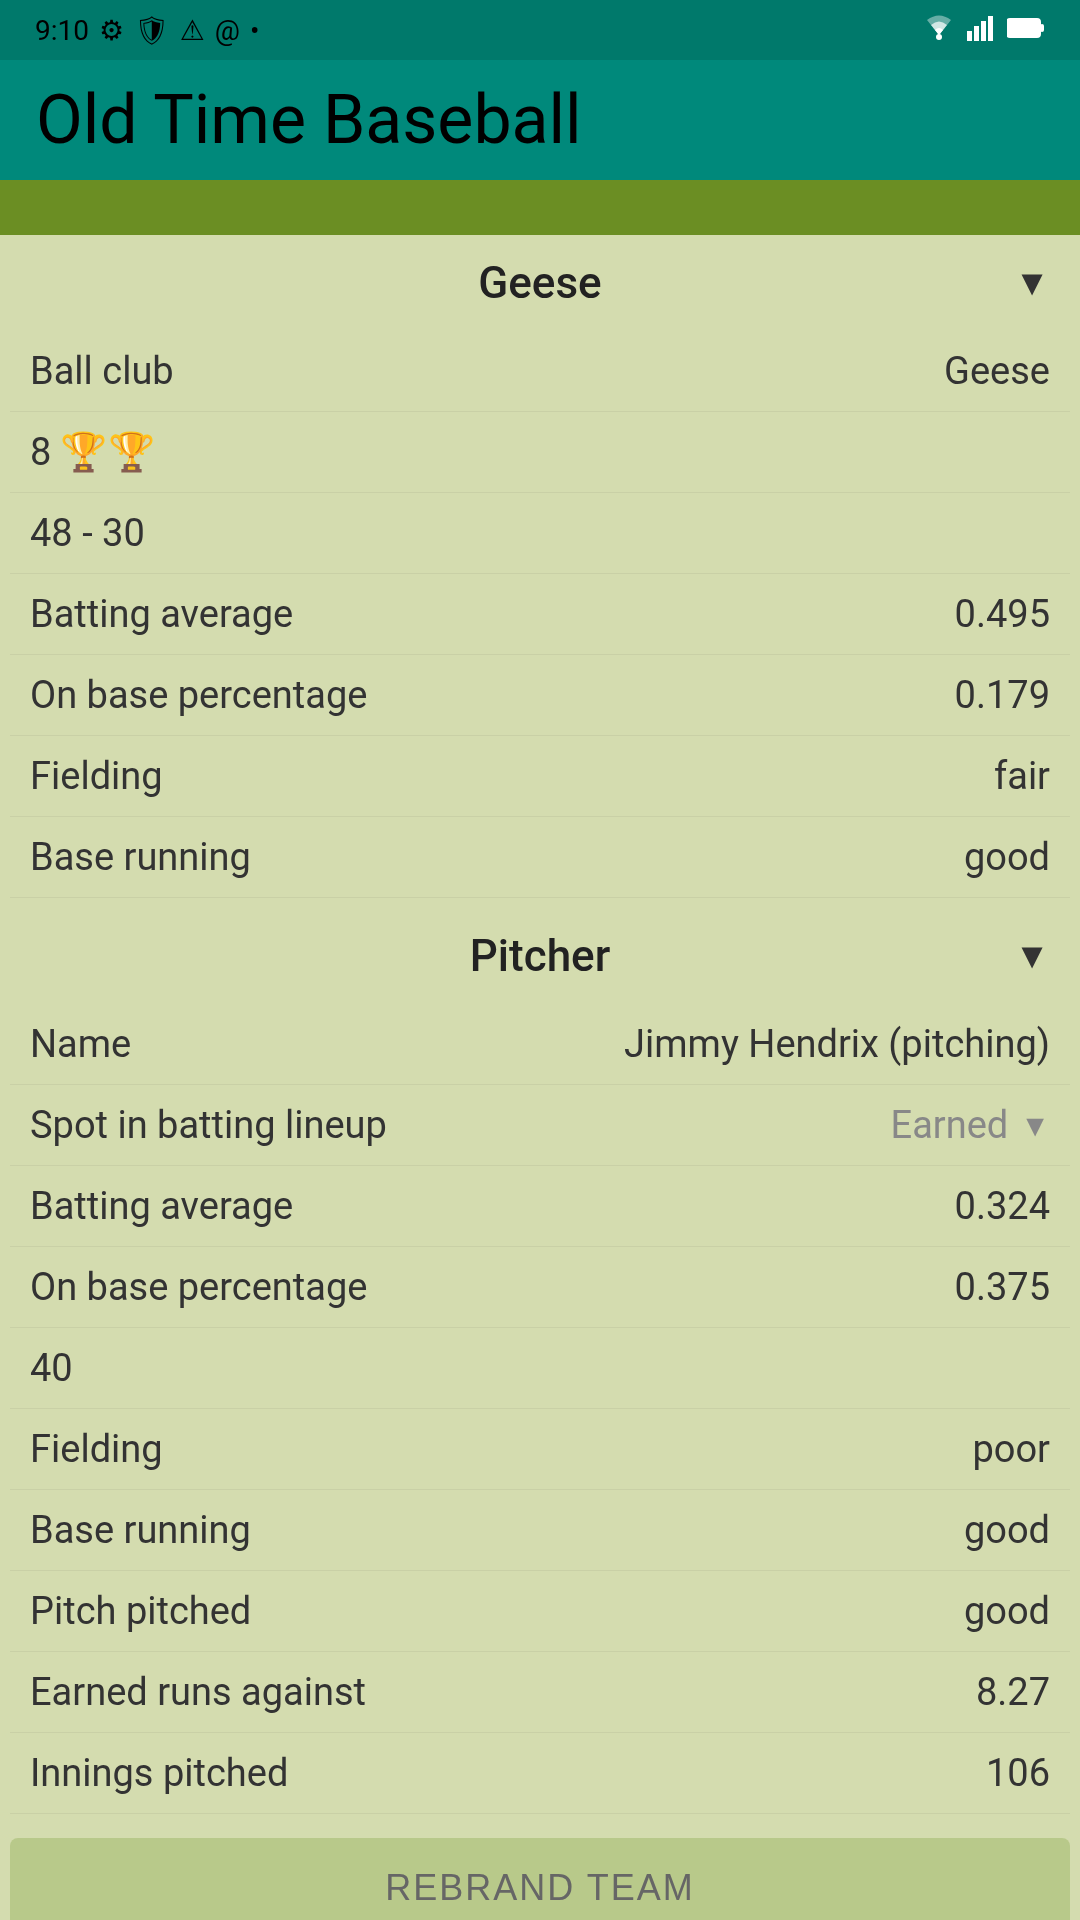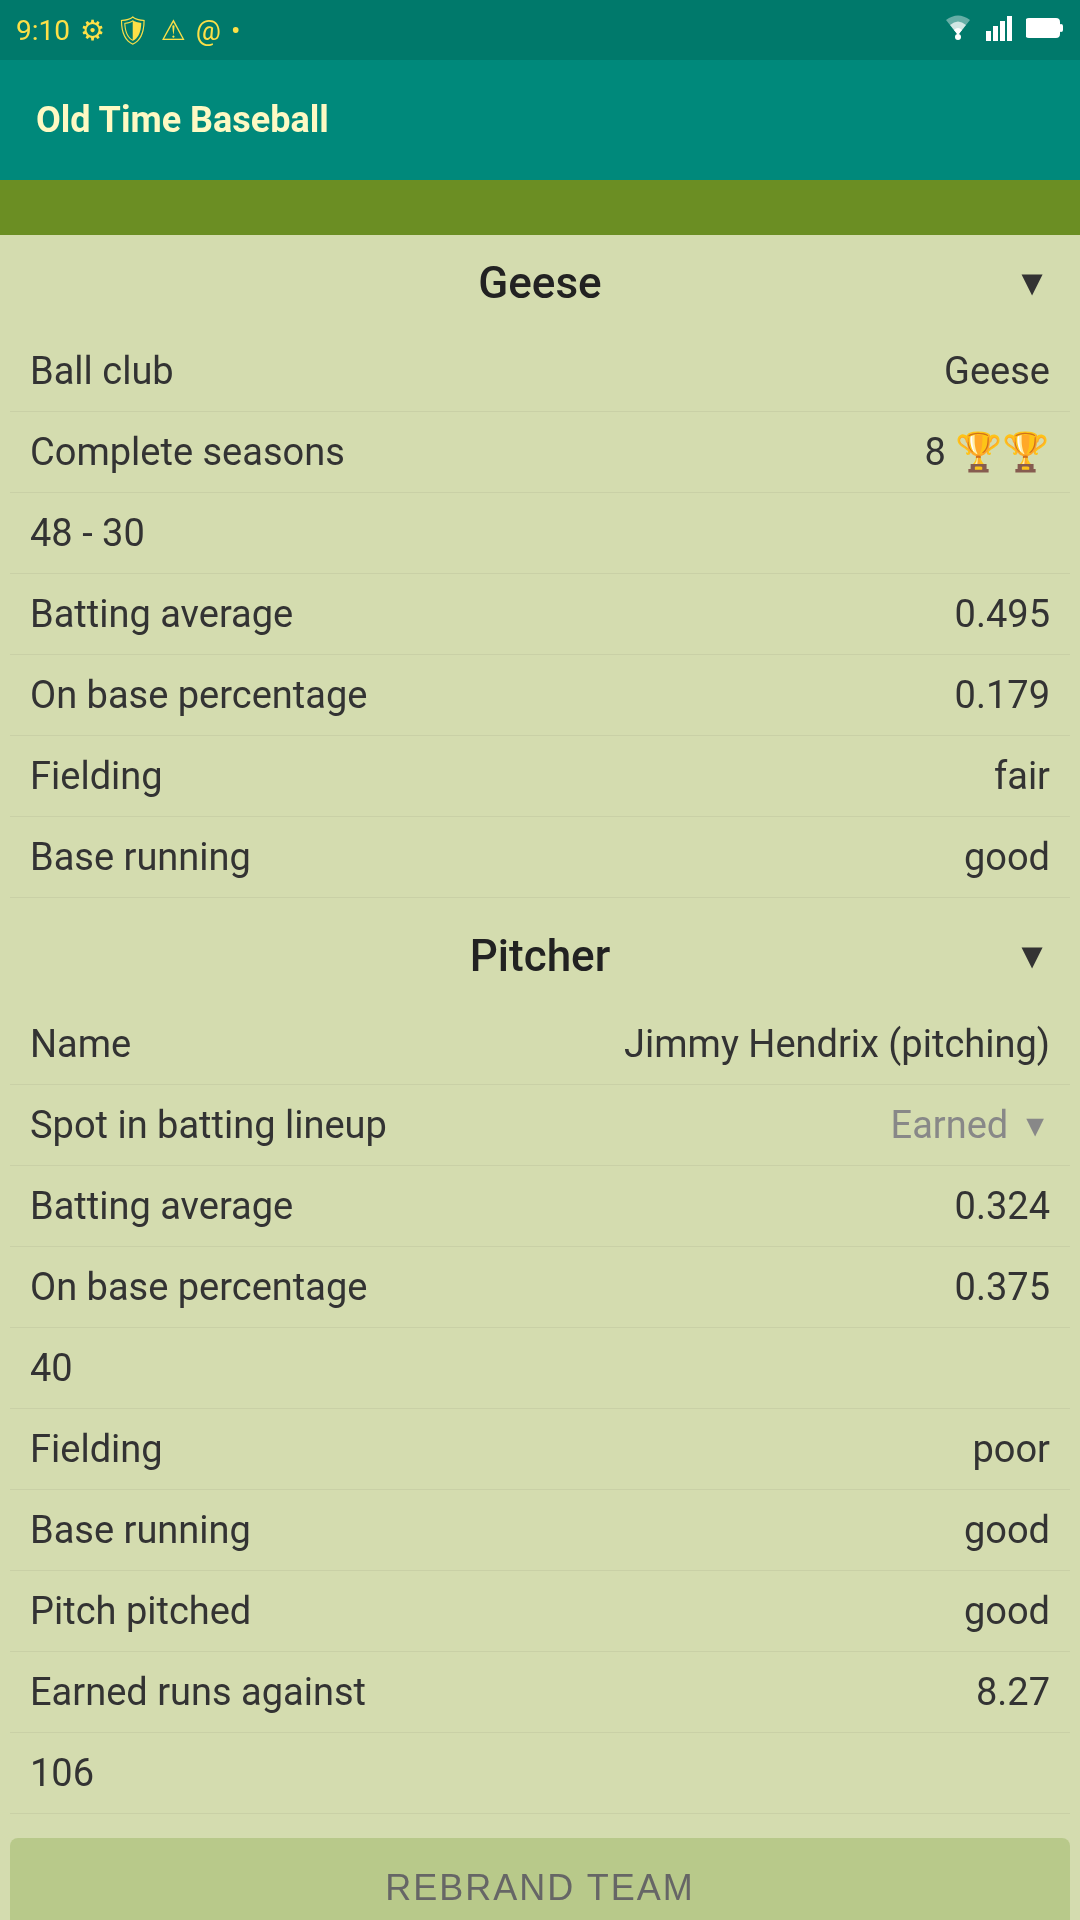--- a/index.html
+++ b/index.html
@@ -11,22 +11,22 @@
       background: #000;
       overflow: hidden;
     }
 
     
     .status-bar {
       background: #00796B;
       height: 60px;
       display: flex;
       justify-content: space-between;
-      padding: 0 16px;
-      color: #fde047;
+      padding: 0 35px;
+      color: #000000;
     }
     .status-icon {
       font-size: 28px;
     }
 
     
     .sys-icons {
       display: flex;
       gap: 10px;
       align-items: center;
@@ -40,23 +40,23 @@
 
     
     .app-header {
       background: #00897B;
       height: 120px;
       display: flex;
       align-items: center;
       padding: 0 36px;
     }
     .app-title {
-      color: #fef9c3;
-      font-size: 36px;
-      font-weight: bold;
+      color: #000000;
+      font-size: 68px;
+      font-weight: normal;
     }
 
     
     .green-stripe {
       background: #6B8E23;
       height: 55px;
     }
 
     
     .section-header {
@@ -193,21 +193,20 @@
     <span class="section-title">Geese</span>
     <span class="dropdown-arrow">▼</span>
   </div>
 
   <div class="stats-table">
     <div class="stat-row">
       <span class="stat-label">Ball club</span>
       <span class="stat-value">Geese</span>
     </div>
     <div class="stat-row">
-      <span class="stat-label">Complete seasons</span>
       <span class="stat-value">8 🏆🏆</span>
     </div>
     <div class="stat-row">
       <span class="stat-value">48 - 30</span>
     </div>
     <div class="stat-row">
       <span class="stat-label">Batting average</span>
       <span class="stat-value">0.495</span>
     </div>
     <div class="stat-row">
@@ -262,20 +261,21 @@
     </div>
     <div class="stat-row">
       <span class="stat-label">Pitch pitched</span>
       <span class="stat-value">good</span>
     </div>
     <div class="stat-row">
       <span class="stat-label">Earned runs against</span>
       <span class="stat-value">8.27</span>
     </div>
     <div class="stat-row">
+      <span class="stat-label">Innings pitched</span>
       <span class="stat-value">106</span>
     </div>
   </div>
 
   <div class="button-area" style="margin-top: 16px;">
     <button class="btn btn-rebrand">REBRAND TEAM</button>
 
   </div>
 
 </div>

